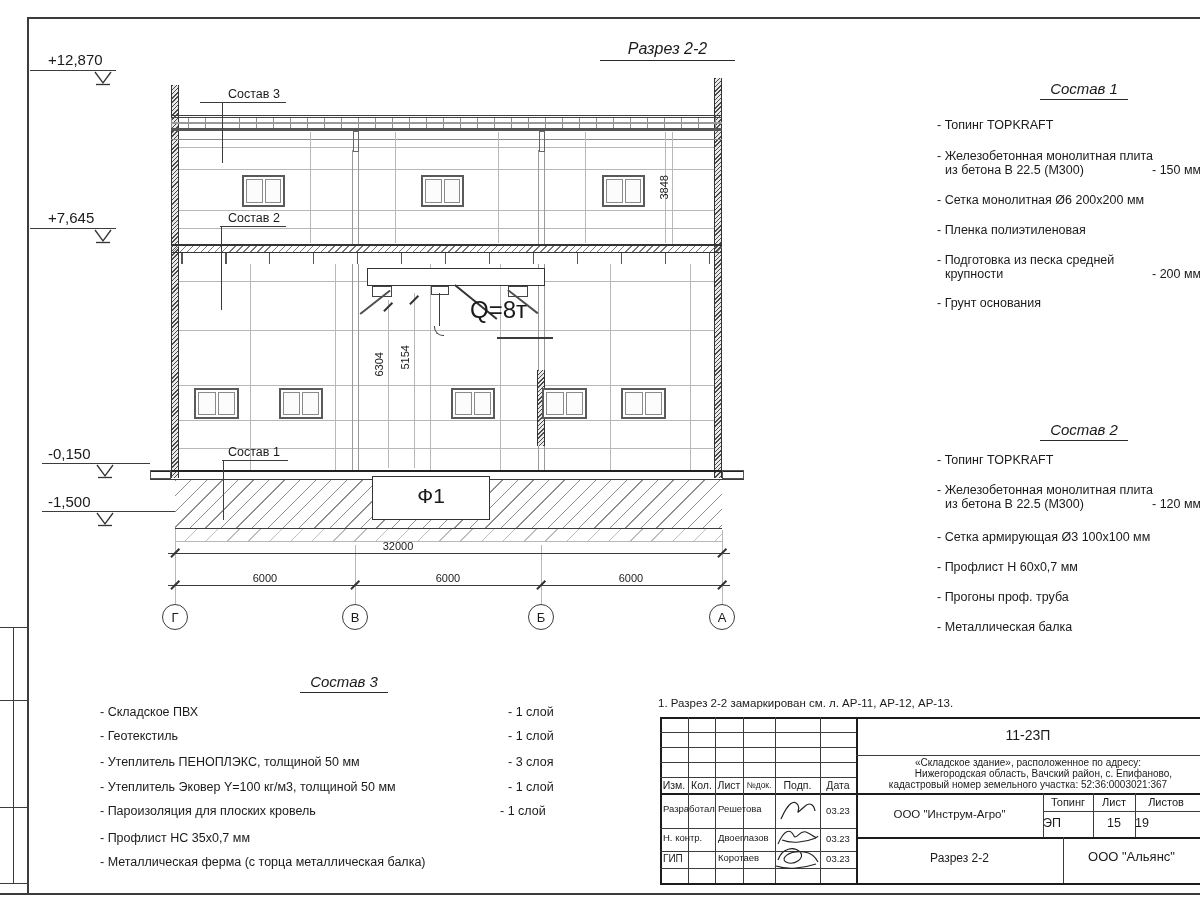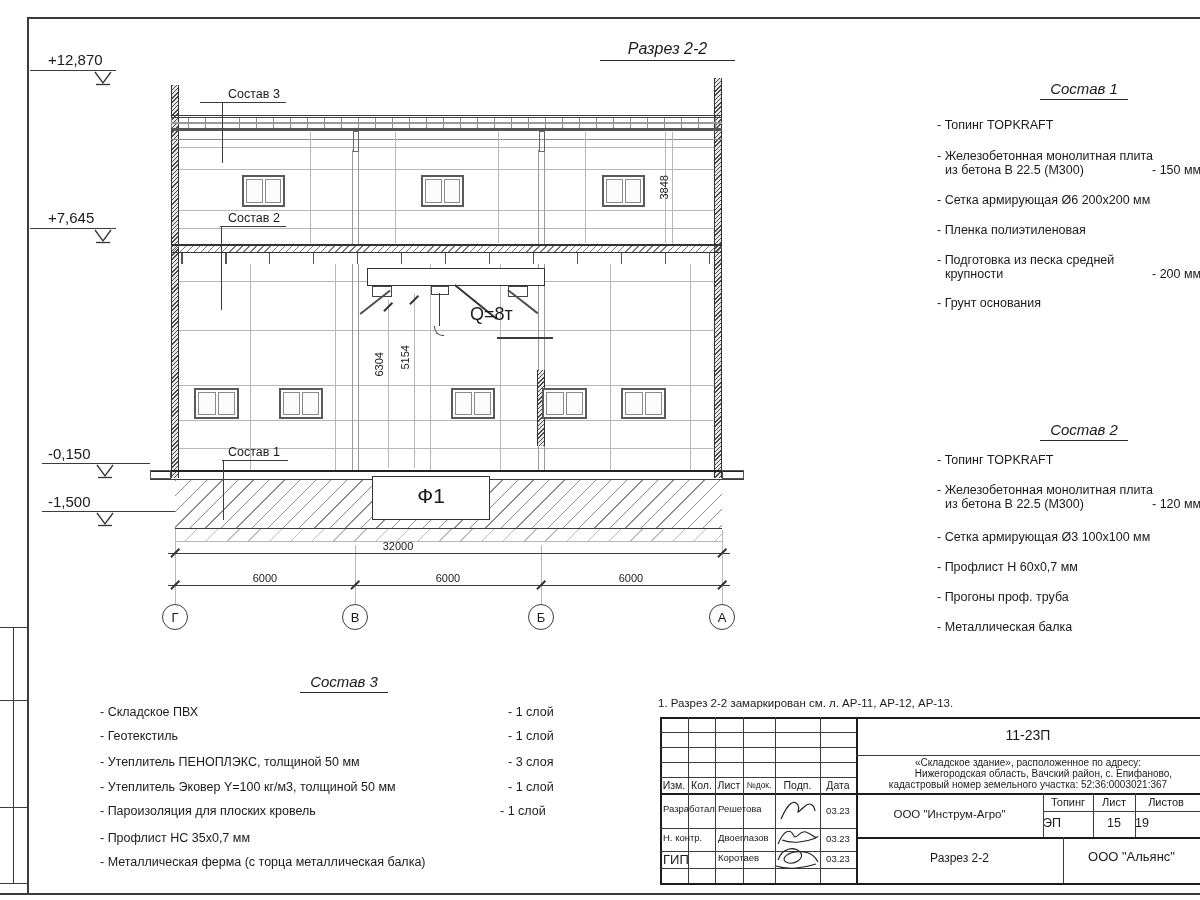--- a/index.html
+++ b/index.html
@@ -122,21 +122,21 @@
     <div class="box" style="left:367px;top:268px;width:178px;height:18px"></div>
     <div class="abs" style="left:372px;top:286px;width:18px;height:9px;border:1px solid #444"></div>
     <div class="abs" style="left:508px;top:286px;width:18px;height:9px;border:1px solid #444"></div>
     <div class="abs" style="left:431px;top:286px;width:16px;height:7px;border:1px solid #444"></div>
     <div class="vl" style="left:439px;top:293px;height:33px"></div>
     <div class="abs" style="left:434px;top:326px;width:9px;height:9px;border-left:1.5px solid #444;border-bottom:1.5px solid #444;border-bottom-left-radius:9px"></div>
     <div class="diag" style="left:360px;top:313px;width:38px;transform:rotate(-38deg)"></div>
     <div class="diag" style="left:508px;top:289px;width:38px;transform:rotate(38deg)"></div>
     <div class="diag" style="left:455px;top:284px;width:54px;transform:rotate(39deg);background:#333"></div>
     <div class="hl" style="left:497px;top:337px;width:56px;height:1.5px"></div>
-    <div class="t" style="left:470px;top:304px;font-size:18px">Q=8т</div>
+    <div class="t" style="left:470px;top:296px;font-size:24px">Q=8т</div>
 
     <div class="vl light" style="left:388px;top:300px;height:168px"></div>
     <div class="vl light" style="left:414px;top:293px;height:175px"></div>
     <div class="tick" style="left:382px;top:306px"></div>
     <div class="tick" style="left:408px;top:299px"></div>
     <div class="t dim rot" style="left:353px;top:358px;width:52px;text-align:center">6304</div>
     <div class="t dim rot" style="left:379px;top:351px;width:52px;text-align:center">5154</div>
 
     <div class="win" style="left:194px;top:388px;width:45px;height:31px">
         <div class="pane"></div>
@@ -246,21 +246,21 @@
     <div class="bubble" style="left:528px;top:604px">Б</div>
     <div class="bubble" style="left:709px;top:604px">А</div>
   </div>
 
   <div>
     <div class="t head" style="left:1040px;top:80px;width:80px;text-align:center">Состав 1</div>
     <div class="t item" style="left:937px;top:118px">- Топинг TOPKRAFT</div>
     <div class="t item" style="left:937px;top:149px">- Железобетонная  монолитная плита</div>
     <div class="t item" style="left:945px;top:163px">из бетона  В 22.5 (М300)</div>
     <div class="t item" style="left:1152px;top:163px">- 150 мм</div>
-    <div class="t item" style="left:937px;top:193px">- Сетка армирующая Ø6 200x200 мм</div>
+    <div class="t item" style="left:937px;top:193px">- Сетка монолитная Ø6 200x200 мм</div>
     <div class="t item" style="left:937px;top:223px">- Пленка полиэтиленовая</div>
     <div class="t item" style="left:937px;top:253px">- Подготовка из песка средней</div>
     <div class="t item" style="left:945px;top:267px">крупности</div>
     <div class="t item" style="left:1152px;top:267px">- 200 мм</div>
     <div class="t item" style="left:937px;top:296px">- Грунт основания</div>
   </div>
 
   <div>
     <div class="t head" style="left:1040px;top:421px;width:80px;text-align:center">Состав 2</div>
     <div class="t item" style="left:937px;top:453px">- Топинг TOPKRAFT</div>
@@ -326,21 +326,21 @@
     <div class="t tb" style="left:743px;top:781px;width:32px;text-align:center;font-size:8.5px">№док.</div>
     <div class="t tb" style="left:775px;top:779px;width:45px;text-align:center;font-size:10.5px">Подп.</div>
     <div class="t tb" style="left:820px;top:779px;width:36px;text-align:center;font-size:10.5px">Дата</div>
 
     <div class="t" style="left:663px;top:804px;font-size:9.5px">Разработал</div>
     <div class="t" style="left:718px;top:804px;font-size:9.5px">Решетова</div>
     <div class="t" style="left:820px;top:806px;width:36px;text-align:center;font-size:9.5px">03.23</div>
     <div class="t" style="left:663px;top:833px;font-size:9.5px">Н. контр.</div>
     <div class="t" style="left:718px;top:833px;font-size:9.5px">Двоеглазов</div>
     <div class="t" style="left:820px;top:834px;width:36px;text-align:center;font-size:9.5px">03.23</div>
-    <div class="t" style="left:663px;top:853px;font-size:13px">ГИП</div>
+    <div class="t" style="left:663px;top:853px;font-size:10px">ГИП</div>
     <div class="t" style="left:718px;top:853px;font-size:9.5px">Коротаев</div>
     <div class="t" style="left:820px;top:854px;width:36px;text-align:center;font-size:9.5px">03.23</div>
 
     <div class="abs sig" style="left:778px;top:795px">
       <svg width="40" height="30">
           <path d="M3,24 C10,8 16,4 20,10 C23,15 15,22 26,12 C32,6 36,10 37,16" stroke="#222" stroke-width="1.2" fill="none"></path>
         </svg>
     </div>
     <div class="abs sig" style="left:776px;top:824px">
       <svg width="44" height="26">

